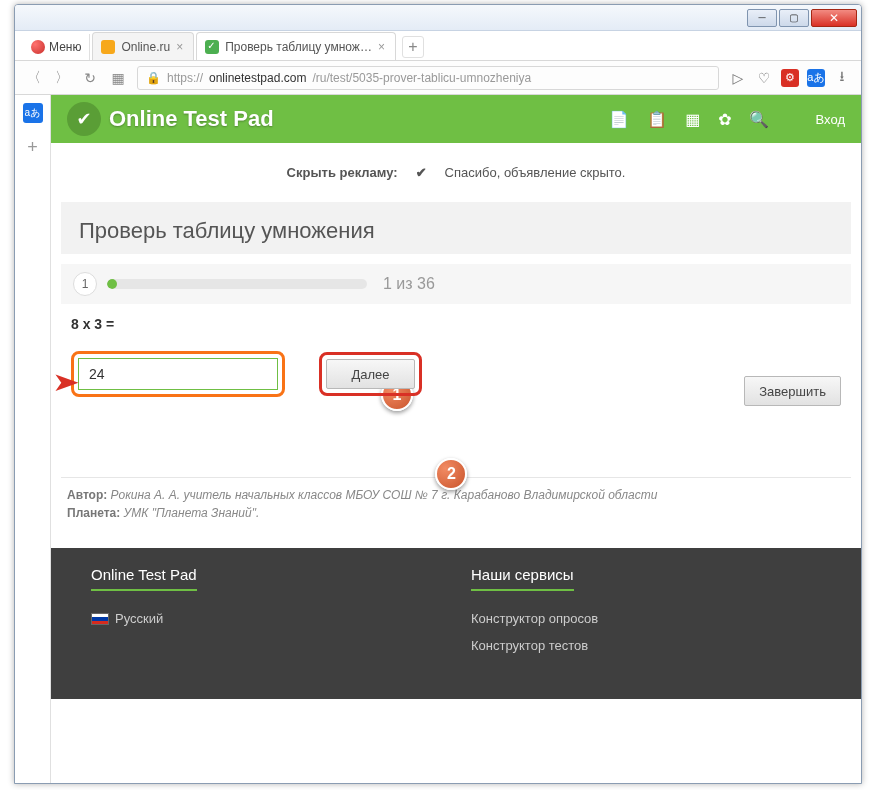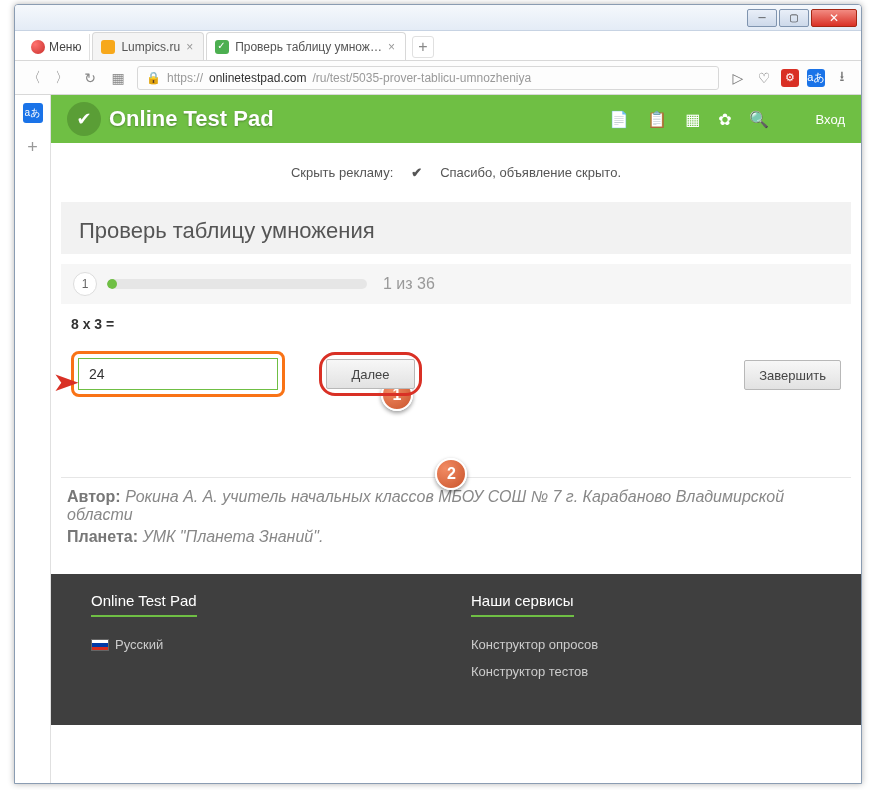--- a/index.html
+++ b/index.html
@@ -48,50 +48,50 @@
 .site-header { background: #6fbf44; height: 48px; display: flex; align-items: center; padding: 0 16px; color: #fff; }
 .logo { display: flex; align-items: center; gap: 8px; }
 .logo-mark { width: 34px; height: 34px; background: #5a9e36; border-radius: 50%; display: flex; align-items: center; justify-content: center; font-size: 18px; }
 .site-title { font-size: 22px; font-weight: 600; text-shadow: 0 1px 2px rgba(0,0,0,0.3); }
 .header-icons { margin-left: auto; display: flex; gap: 18px; align-items: center; font-size: 16px; }
 .hi { color: #fff; }
 .login { font-size: 13px; padding-left: 28px; }
 
 .content { padding: 0; }
 .ad-hide { padding: 22px 0 18px; text-align: center; font-size: 13px; color: #555; display: flex; align-items: center; justify-content: center; gap: 18px; }
-.ad-hide .lbl { font-weight: 400; }
+.ad-hide .lbl { font-weight: 700; }
 .ad-hide .check { font-weight: 700; }
 
 .test-panel { background: #f2f2f2; margin: 4px 10px 0; padding: 16px 18px 10px; }
 .test-title { font-size: 22px; color: #555; font-weight: 400; }
 .progress-row { background: #f6f6f6; margin: 10px 10px 0; padding: 8px 12px; display: flex; align-items: center; gap: 10px; }
 .qnum { width: 24px; height: 24px; border-radius: 50%; background: #fff; border: 1px solid #ddd; display: flex; align-items: center; justify-content: center; font-size: 12px; color: #666; }
 .pbar { flex: 0 0 260px; height: 10px; background: #e6e6e6; border-radius: 5px; position: relative; overflow: hidden; }
 .pbar-fill { position: absolute; left: 0; top: 0; height: 100%; width: 4%; background: #6fbf44; border-radius: 5px; }
 .pcount { font-size: 16px; color: #999; margin-left: 6px; }
 
 .question-area { padding: 12px 20px 20px; position: relative; }
 .qtext { font-size: 14px; font-weight: 700; color: #333; margin-bottom: 10px; }
 
 .answer-wrap { position: relative; display: inline-block; }
 .input-hl { border: 3px solid #f97316; border-radius: 8px; padding: 4px; display: inline-block; }
 .answer-input { width: 200px; height: 32px; border: 1px solid #6fbf44; padding: 0 10px; font-size: 14px; color: #333; outline: none; }
 
 .next-wrap { margin-top: 10px; margin-left: 30px; position: relative; display: inline-block; }
-.next-hl { border: 3px solid #d93025; border-radius: 16px; padding: 4px; display: inline-block; }
+.next-hl { border: 3px solid #d93025; border-radius: 8px; padding: 4px; display: inline-block; }
 .next-btn { height: 30px; padding: 0 24px; background: linear-gradient(#f7f7f7, #e2e2e2); border: 1px solid #b8b8b8; border-radius: 2px; font-size: 13px; color: #444; cursor: pointer; }
-.finish-btn { position: absolute; right: 20px; top: 56px; height: 30px; padding: 0 14px; background: linear-gradient(#f7f7f7, #e2e2e2); border: 1px solid #b8b8b8; border-radius: 2px; font-size: 13px; color: #444; cursor: pointer; }
+.finish-btn { position: absolute; right: 20px; top: 72px; height: 30px; padding: 0 14px; background: linear-gradient(#f7f7f7, #e2e2e2); border: 1px solid #b8b8b8; border-radius: 2px; font-size: 13px; color: #444; cursor: pointer; }
 
 .badge { position: absolute; width: 32px; height: 32px; border-radius: 50%; background: radial-gradient(circle at 30% 30%, #f28b63, #c9542c); border: 2px solid #fff; box-shadow: 0 2px 4px rgba(0,0,0,0.4); color: #fff; font-weight: 700; display: flex; align-items: center; justify-content: center; font-size: 16px; }
 .badge1 { top: 28px; left: 310px; }
 .badge2 { top: 106px; left: 116px; }
 
 .arrow-red { position: absolute; top: 362px; left: 40px; color: #d93025; font-size: 26px; transform: scaleX(1.3); }
 
-.meta { border-top: 1px solid #e6e6e6; margin: 60px 10px 0; padding: 10px 6px; font-size: 16px; color: #888; font-style: italic; }
+.meta { border-top: 1px solid #e6e6e6; margin: 60px 10px 0; padding: 10px 6px; font-size: 12px; color: #888; font-style: italic; }
 .meta .lbl { font-weight: 700; font-style: normal; color: #777; }
 .meta-row { margin-bottom: 4px; }
 
 .footer { background: #3f3f3f; margin-top: 14px; padding: 18px 40px 40px; display: flex; gap: 80px; color: #ccc; font-size: 13px; }
 .fcol { flex: 0 0 300px; }
 .fhead { color: #fff; font-size: 15px; padding-bottom: 6px; border-bottom: 2px solid #6fbf44; display: inline-block; margin-bottom: 14px; }
 .flink { display: block; padding: 6px 0; color: #ccc; }
 .flag { display: inline-block; width: 18px; height: 12px; background: linear-gradient(#fff 33%, #0039a6 33% 66%, #d52b1e 66%); margin-right: 6px; vertical-align: middle; border: 1px solid #666; }
 </style>
 </head>
@@ -105,21 +105,21 @@
     <div class="winbtn close">✕</div>
   </div>
 
   <div class="tabs">
     <div class="menu-btn">
       <span class="opera-icon"></span>
       <span>Меню</span>
     </div>
     <div class="tab inactive">
       <span class="favicon fav-l"></span>
-      <span class="tx">Lumpics.ru</span>
+      <span class="tx">Online.ru</span>
       <span class="x">×</span>
     </div>
     <div class="tab">
       <span class="favicon fav-o"></span>
       <span class="tx">Проверь таблицу умнож…</span>
       <span class="x">×</span>
     </div>
     <div class="newtab">+</div>
   </div>
 

